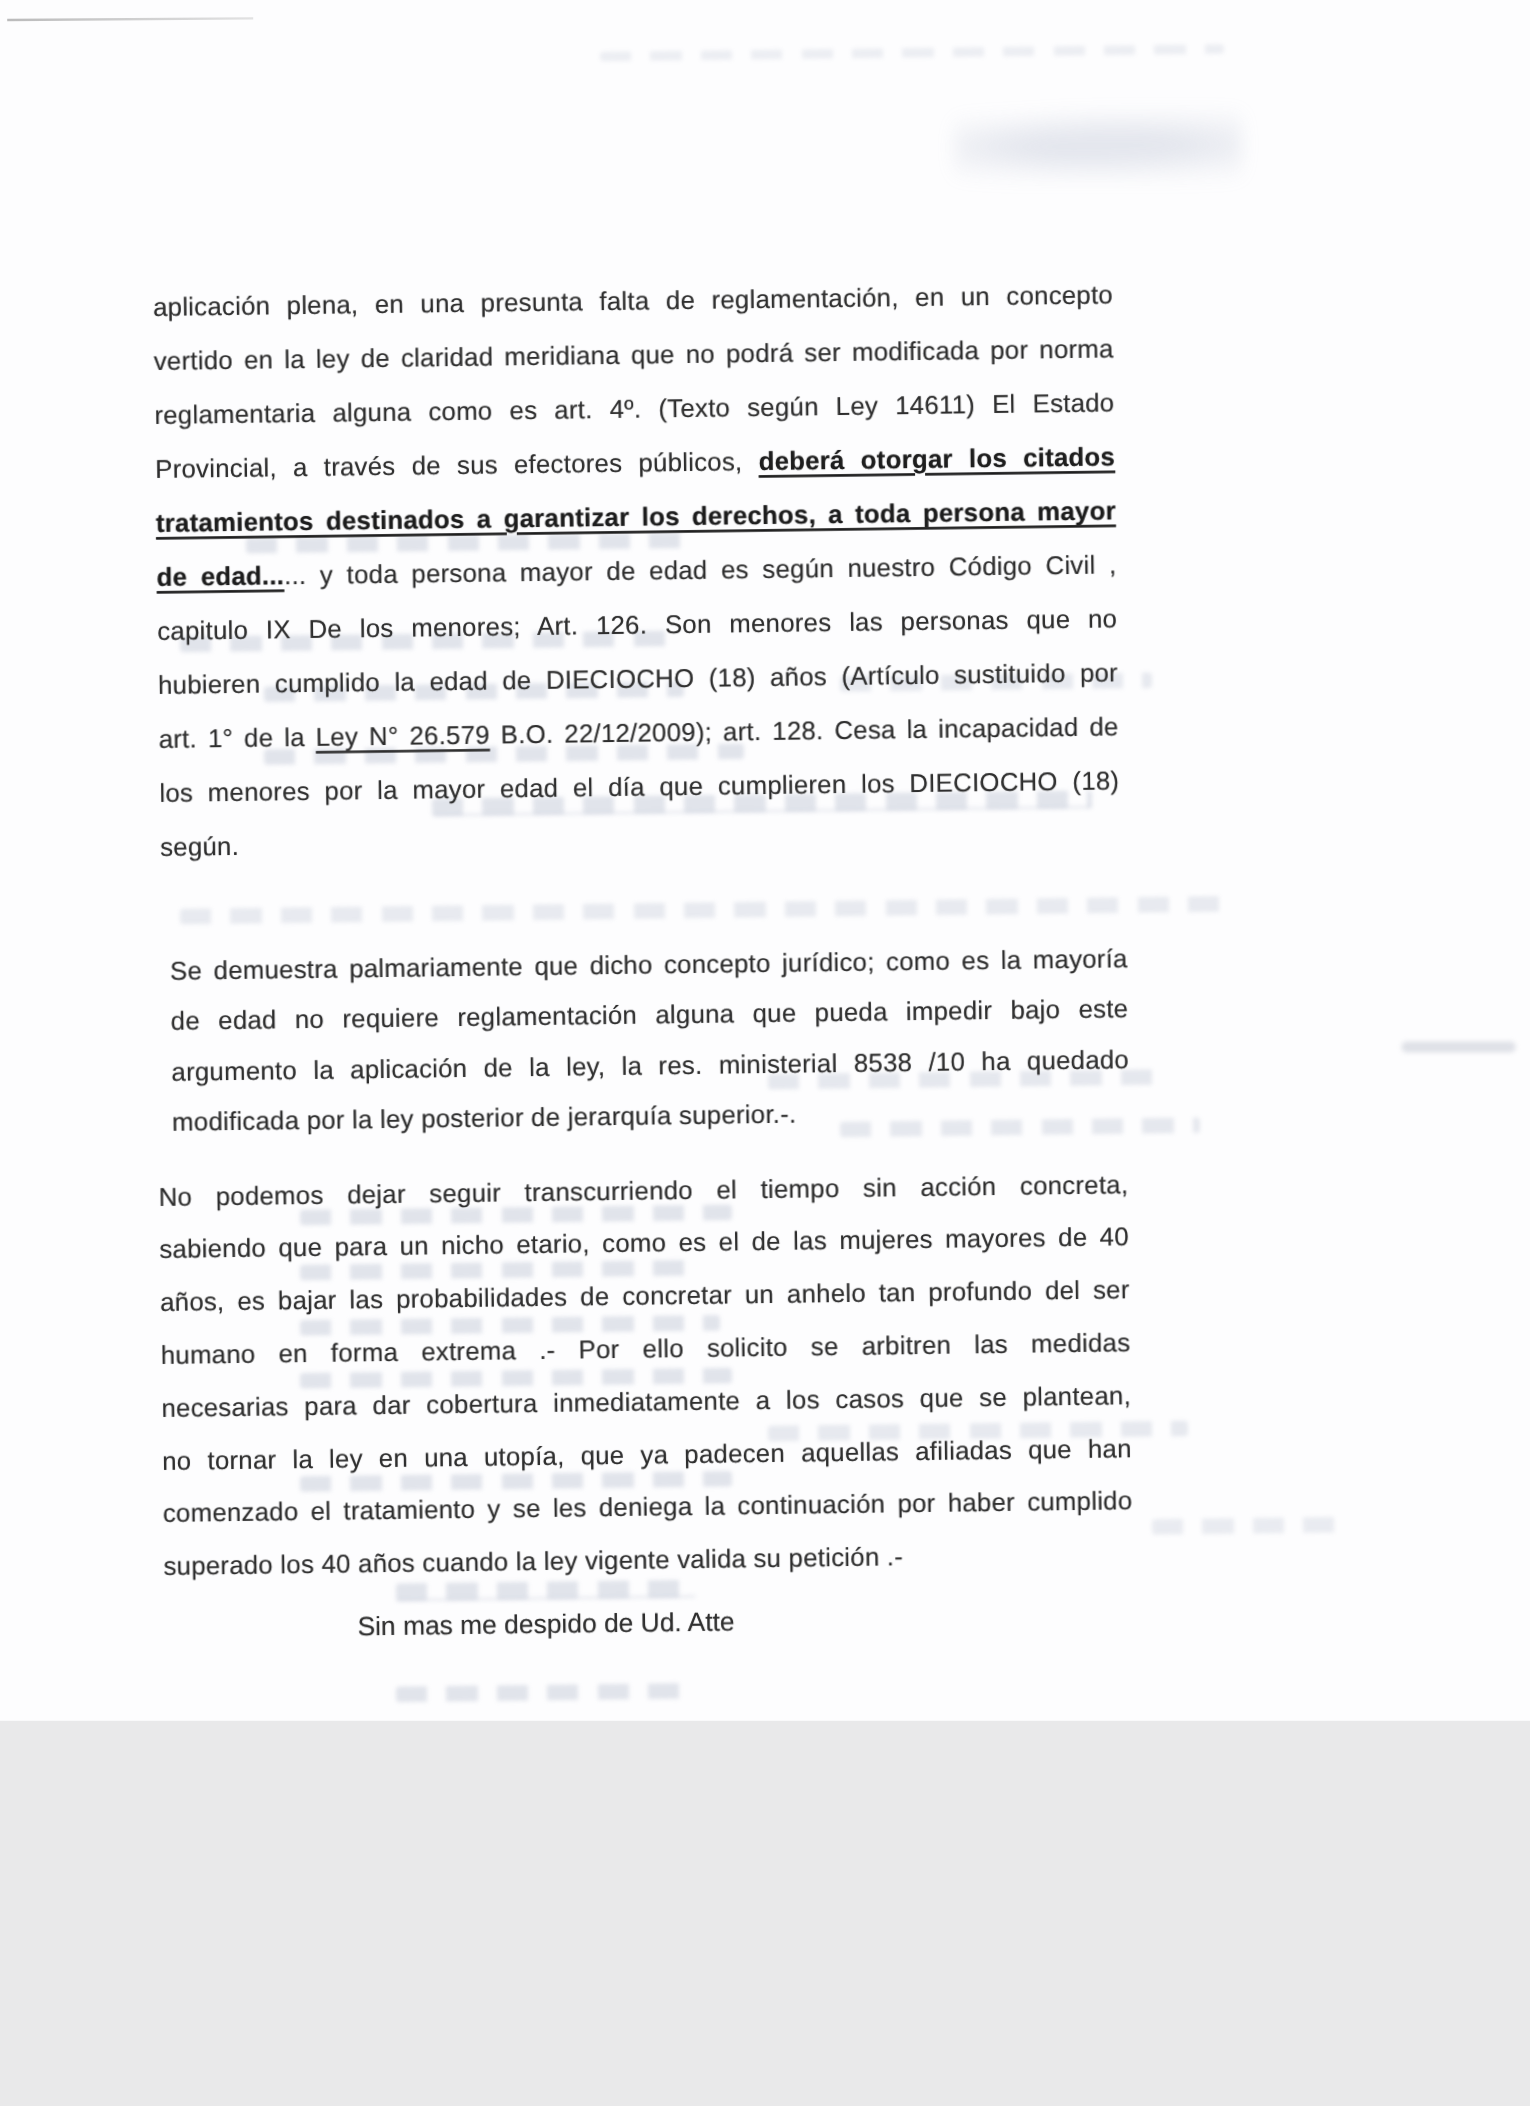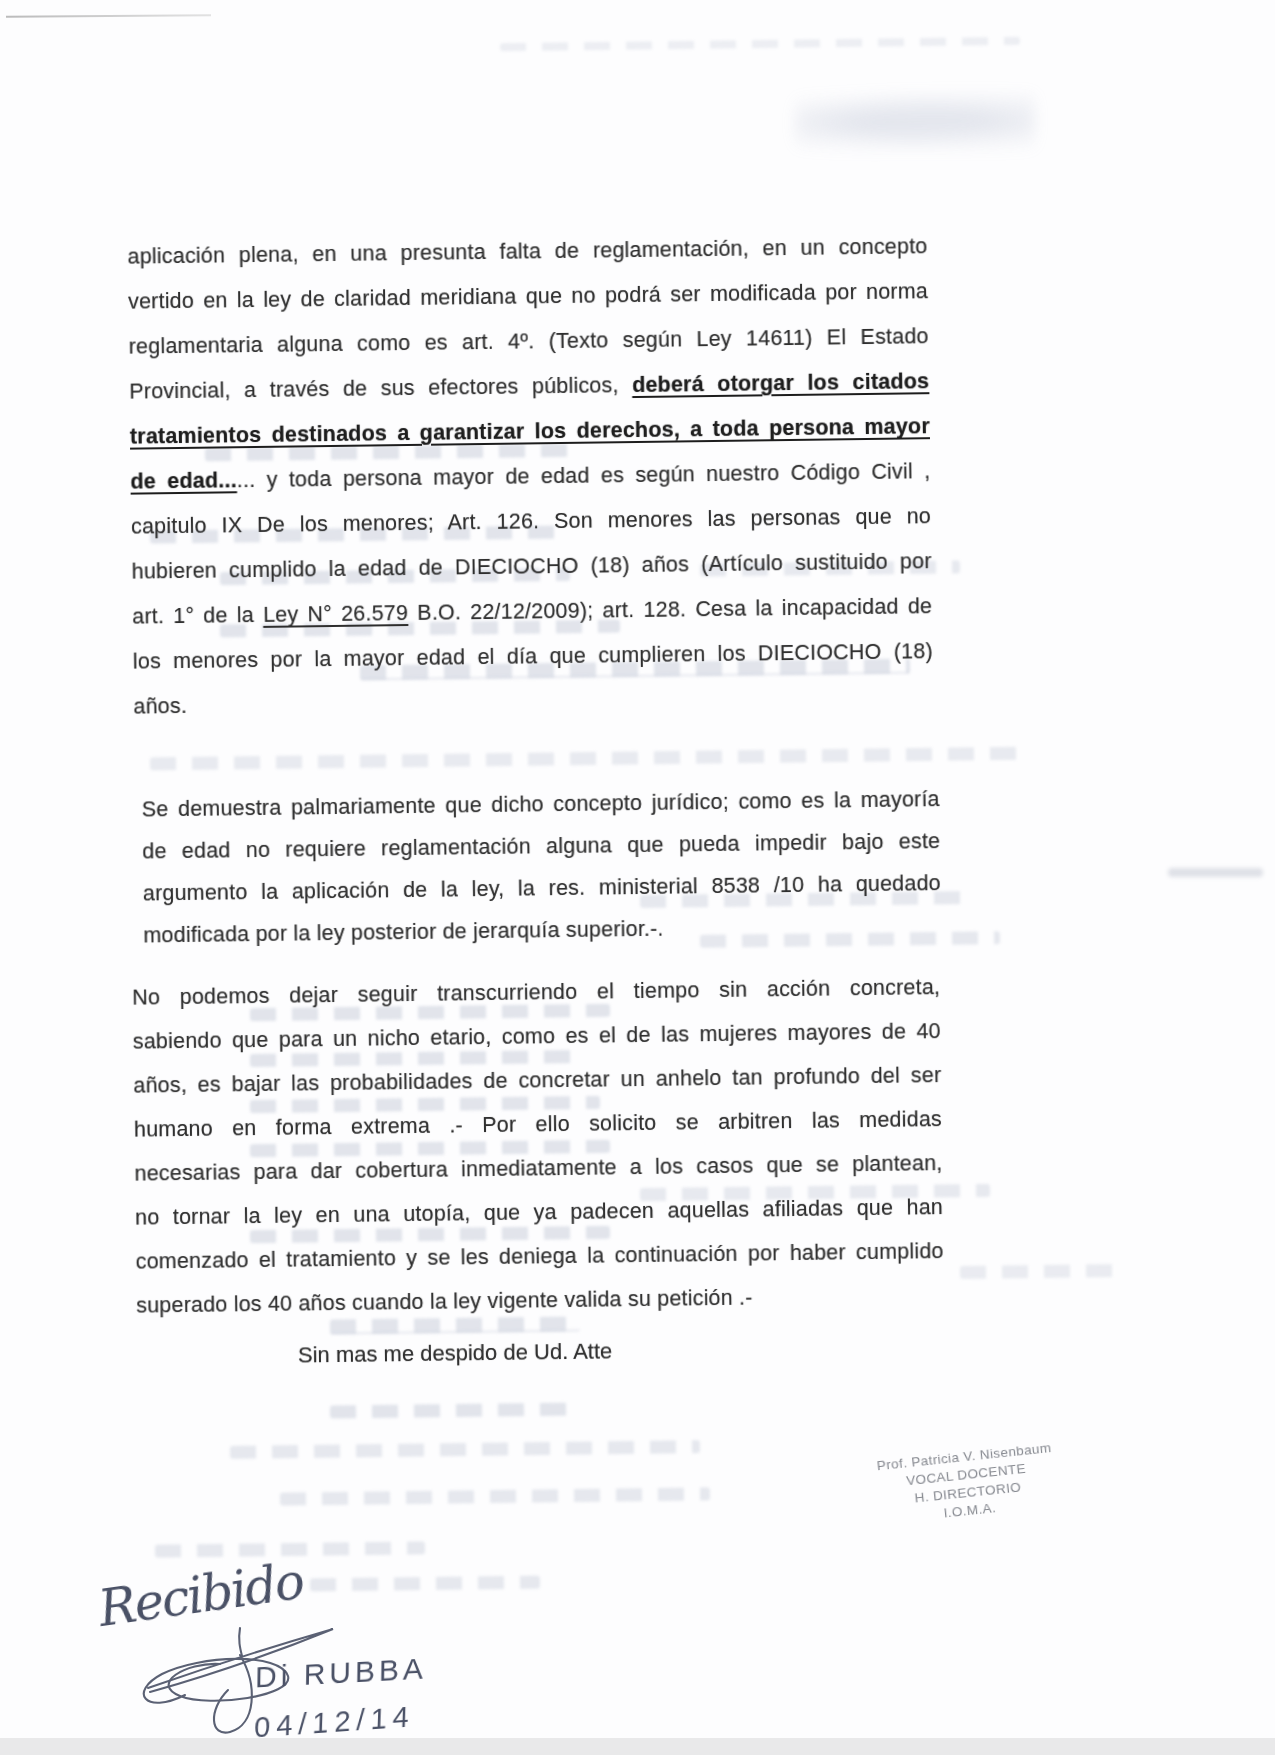--- a/index.html
+++ b/index.html
@@ -1,17 +1,17 @@
 <!DOCTYPE html>
 <html><head>
 <meta charset="utf-8">
 <style>
   html,body{margin:0;padding:0;}
   body{width:1275px;height:1755px;background:#e9e9ea;font-family:"Liberation Sans",sans-serif;}
-  .page{position:relative;width:1275px;height:1738px;background:#fdfdfe;overflow:hidden;}
+  .page{position:relative;width:1275px;height:1434px;background:#fdfdfe;overflow:hidden;}
 
   
   .text-layer{position:absolute;left:0;top:0;width:1275px;height:1755px;
               transform:rotate(-0.75deg);transform-origin:640px 900px;
               color:#2e2e2e;filter:blur(0.22px);}
   .para{position:absolute;font-size:21.5px;letter-spacing:.2px;
         text-shadow:0 0 .7px rgba(45,45,45,.45);}
   .line{text-align:justify;text-align-last:justify;}
   .line.short{text-align:left;text-align-last:left;}
   .b{font-weight:bold;color:#1d1d1d;text-shadow:0 0 .9px rgba(20,20,20,.55);}
@@ -85,21 +85,21 @@
         <div class="line"><span>aplicación plena,  en una presunta  falta de reglamentación, en un concepto</span></div>
         <div class="line"><span>vertido en la ley de claridad meridiana que no podrá ser modificada por norma</span></div>
         <div class="line"><span>reglamentaria alguna como es  art. 4º. (Texto según Ley 14611) El Estado</span></div>
         <div class="line"><span>Provincial, a través de sus efectores públicos, </span><span class="b u">deberá otorgar los citados</span></div>
         <div class="line"><span class="b u">tratamientos destinados a garantizar los derechos, a toda persona mayor</span></div>
         <div class="line"><span class="b u">de edad...</span><span>... y toda persona mayor de edad es según nuestro Código Civil ,</span></div>
         <div class="line"><span>capitulo IX De los menores; Art. 126. Son menores las personas que no</span></div>
         <div class="line"><span>hubieren cumplido la edad de DIECIOCHO (18) años (Artículo sustituido por</span></div>
         <div class="line"><span>art. 1° de la </span><span class="u">Ley N° 26.579</span><span> B.O. 22/12/2009); art. 128. Cesa la incapacidad de</span></div>
         <div class="line"><span>los menores por la mayor edad el día que cumplieren los DIECIOCHO (18)</span></div>
-        <div class="line short"><span>años.</span></div>
+        <div class="line short"><span>según.</span></div>
       </div>
     <div class="para" style="left:143px;top:782px;width:798px;line-height:42px;">
         <div class="line"><span>Se demuestra palmariamente que dicho concepto jurídico;  como es la mayoría</span></div>
         <div class="line"><span>de edad  no requiere reglamentación alguna que pueda impedir bajo este</span></div>
         <div class="line"><span>argumento la aplicación de la ley, la res. ministerial 8538 /10 ha quedado</span></div>
         <div class="line short"><span>modificada por la ley posterior  de jerarquía superior.-.</span></div>
       </div>
     <div class="para" style="left:131px;top:969px;width:808px;line-height:44px;">
         <div class="line"><span>No podemos dejar seguir transcurriendo el tiempo sin acción concreta,</span></div>
         <div class="line"><span>sabiendo que para un nicho  etario, como es el de las mujeres  mayores de 40</span></div>

